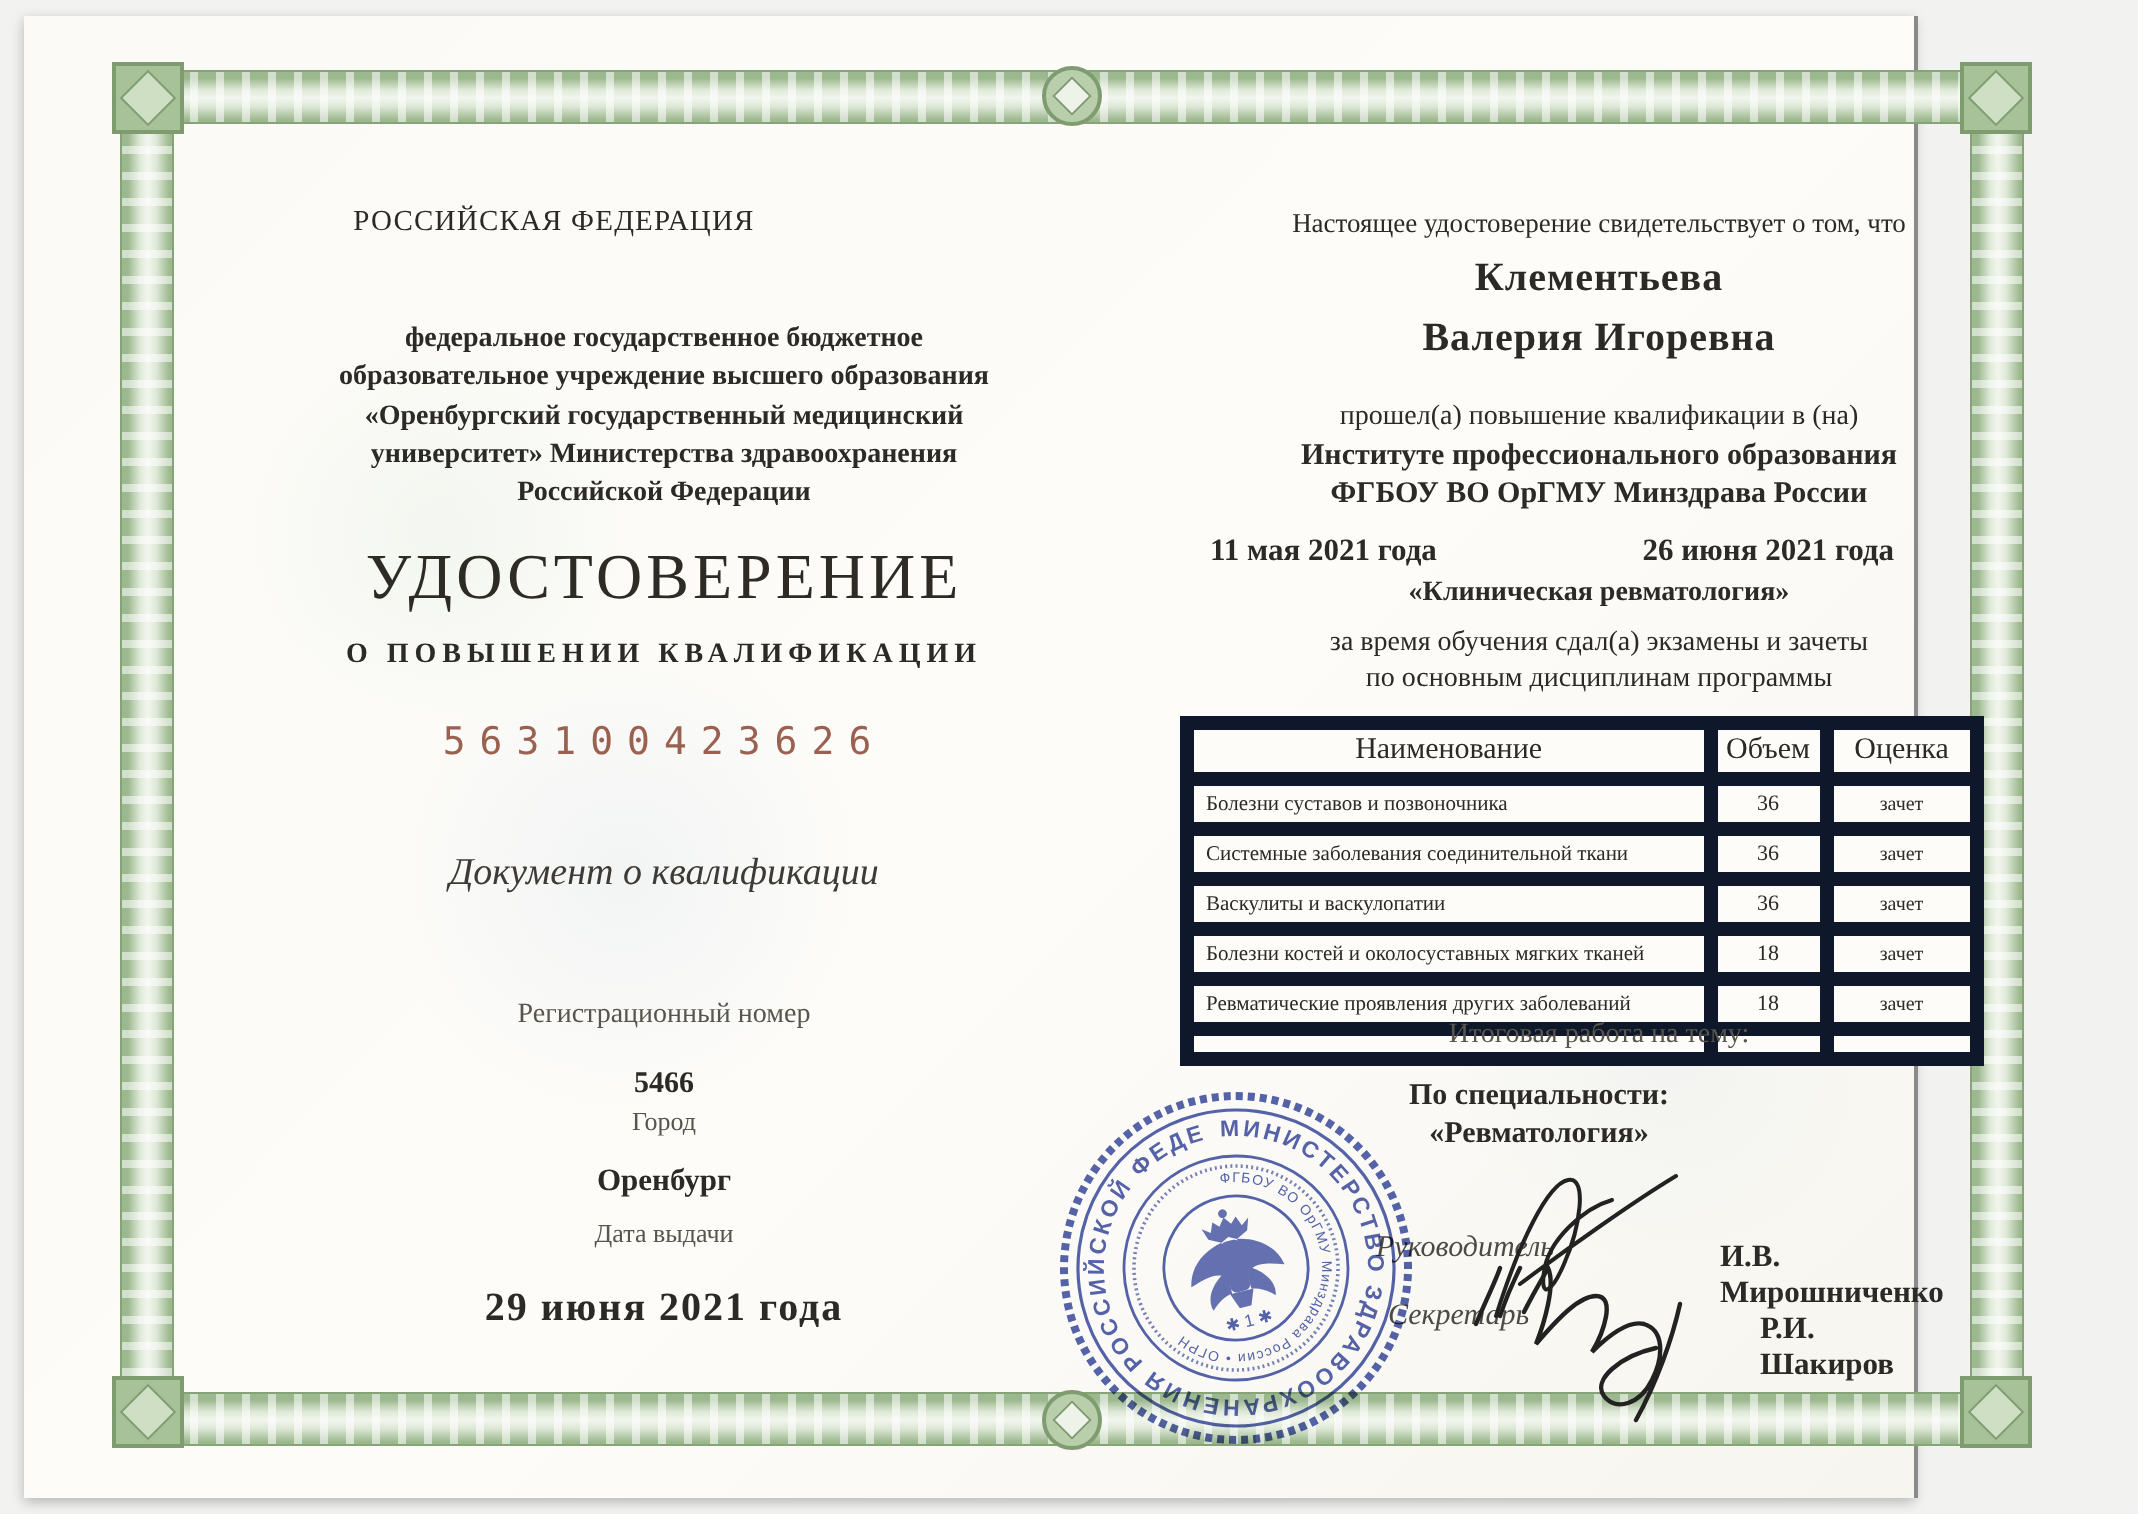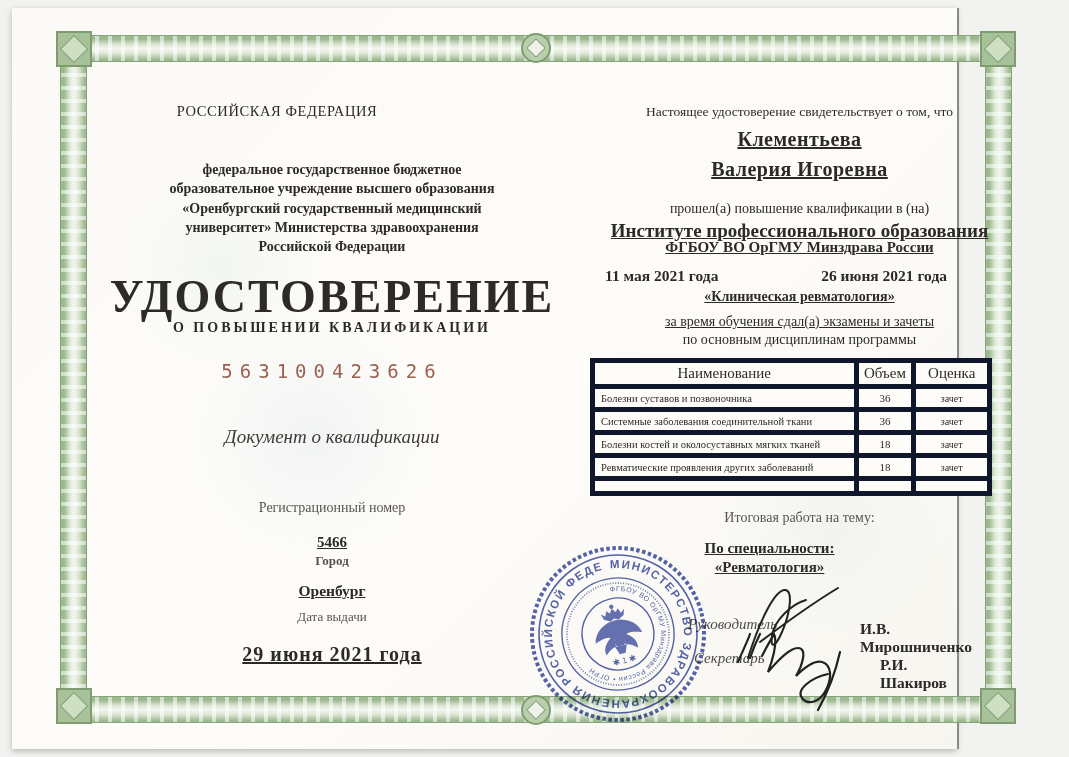--- a/index.html
+++ b/index.html
@@ -37,54 +37,54 @@
   .medallion { position:absolute; width:30px; height:30px; border-radius:50%;
             background:#b9cfab; border:2px solid #7e9c70;
             display:flex; align-items:center; justify-content:center; }
   .medallion::before { content:""; width:12px; height:12px; background:#eef3ea;
             border:1px solid #7e9c70; transform:rotate(45deg); }
 
   
   .abs { position:absolute; }
   .ctr { text-align:center; }
   .gray { color:#57554d; }
-  .b { font-weight:bold;text-decoration:underline; }
+  .b { font-weight:bold; }
 
   
   .country { left:100px; top:95px; width:330px; font-size:14.5px; letter-spacing:.6px; }
   .inst { left:85px; top:152px; width:470px; font-size:14px; font-weight:bold; line-height:1.38; }
-  .title { left:40px; top:262px; width:560px; font-size:46px; letter-spacing:2px; color:#2e2b26; font-weight:700; }
+  .title { left:40px; top:262px; width:560px; font-size:32px; letter-spacing:2px; color:#2e2b26; font-weight:400; }
   .subtitle { left:40px; top:312px; width:560px; font-size:14px; font-weight:bold; letter-spacing:3px; }
   .blanknum { left:40px; top:352px; width:560px; font-family:"DejaVu Sans Mono","Liberation Mono",monospace;
               font-size:19px; letter-spacing:7px; color:#9a6150; }
   .doctype { left:40px; top:418px; width:560px; font-style:italic; font-size:19px; color:#3e3b36; }
   .reglabel { left:40px; top:492px; width:560px; font-size:14px; }
   .regnum { left:40px; top:526px; width:560px; font-size:15px; }
-  .citylabel { left:40px; top:545px; width:560px; font-size:13px;font-weight:bold; }
+  .citylabel { left:40px; top:545px; width:560px; font-size:13px; }
   .cityval { left:40px; top:574px; width:560px; font-size:15.5px; }
   .datelabel { left:40px; top:601px; width:560px; font-size:13px; }
   .dateval { left:40px; top:635px; width:560px; font-size:20px; letter-spacing:1px; }
 
   
   .rcol { position:absolute; left:575px; top:0; width:425px; height:741px; }
   .rcol .abs { left:0; width:425px; }
   .intro { top:96px; font-size:13.5px; }
   .surname { top:120px; font-size:20px; letter-spacing:.5px; }
   .fname { top:150px; font-size:20px; letter-spacing:.5px; }
   .completed { top:193px; font-size:14px; }
-  .inst1 { top:212px; font-size:19px; }
+  .inst1 { top:212px; font-size:15px; }
   .inst2 { top:231px; font-size:15px; }
   .dates { top:259px; display:flex; justify-content:space-between; padding:0 65px 0 18px; font-size:15.5px; font-weight:bold; }
   .program { top:281px; font-size:14px; }
-  .exams1 { top:306px; font-size:14px;text-decoration:underline; }
+  .exams1 { top:306px; font-size:14px; }
   .exams2 { top:324px; font-size:14px; }
 
   table.marks { position:absolute; left:3px; top:350px; width:402px; border-collapse:collapse;
                 background:#fdfcf9; }
-  table.marks th, table.marks td { border:5px solid #0f172a; }
+  table.marks th, table.marks td { border:7px solid #0f172a; }
   table.marks th { font-size:15px; font-weight:normal; padding:2px 4px; }
   table.marks td { font-size:10.5px; padding:3px 6px; height:20px; }
   table.marks td.nm { text-align:left; width:268px; }
   table.marks td.vol { text-align:center; width:58px; font-size:11px; }
   table.marks td.mk { text-align:center; width:76px; font-size:10px; }
   tr.empty td { height:15px; }
 
   .finalwork { top:502px; font-size:14px;text-align:center; }
   .speclabel { top:532px; left:-30px !important; font-size:15px; }
   .specval { top:551px; left:-30px !important; font-size:15px; }
@@ -160,20 +160,25 @@
           <th>Объем</th>
           <th>Оценка</th>
         </tr>
         <tr>
           <td class="nm">Болезни суставов и позвоночника</td>
           <td class="vol">36</td>
           <td class="mk">зачет</td>
         </tr>
         <tr>
           <td class="nm">Системные заболевания соединительной ткани</td>
+          <td class="vol">36</td>
+          <td class="mk">зачет</td>
+        </tr>
+        <tr>
+          <td class="nm">Васкулиты и васкулопатии</td>
           <td class="vol">36</td>
           <td class="mk">зачет</td>
         </tr>
         <tr>
           <td class="nm">Болезни костей и околосуставных мягких тканей</td>
           <td class="vol">18</td>
           <td class="mk">зачет</td>
         </tr>
         <tr>
           <td class="nm">Ревматические проявления других заболеваний</td>

